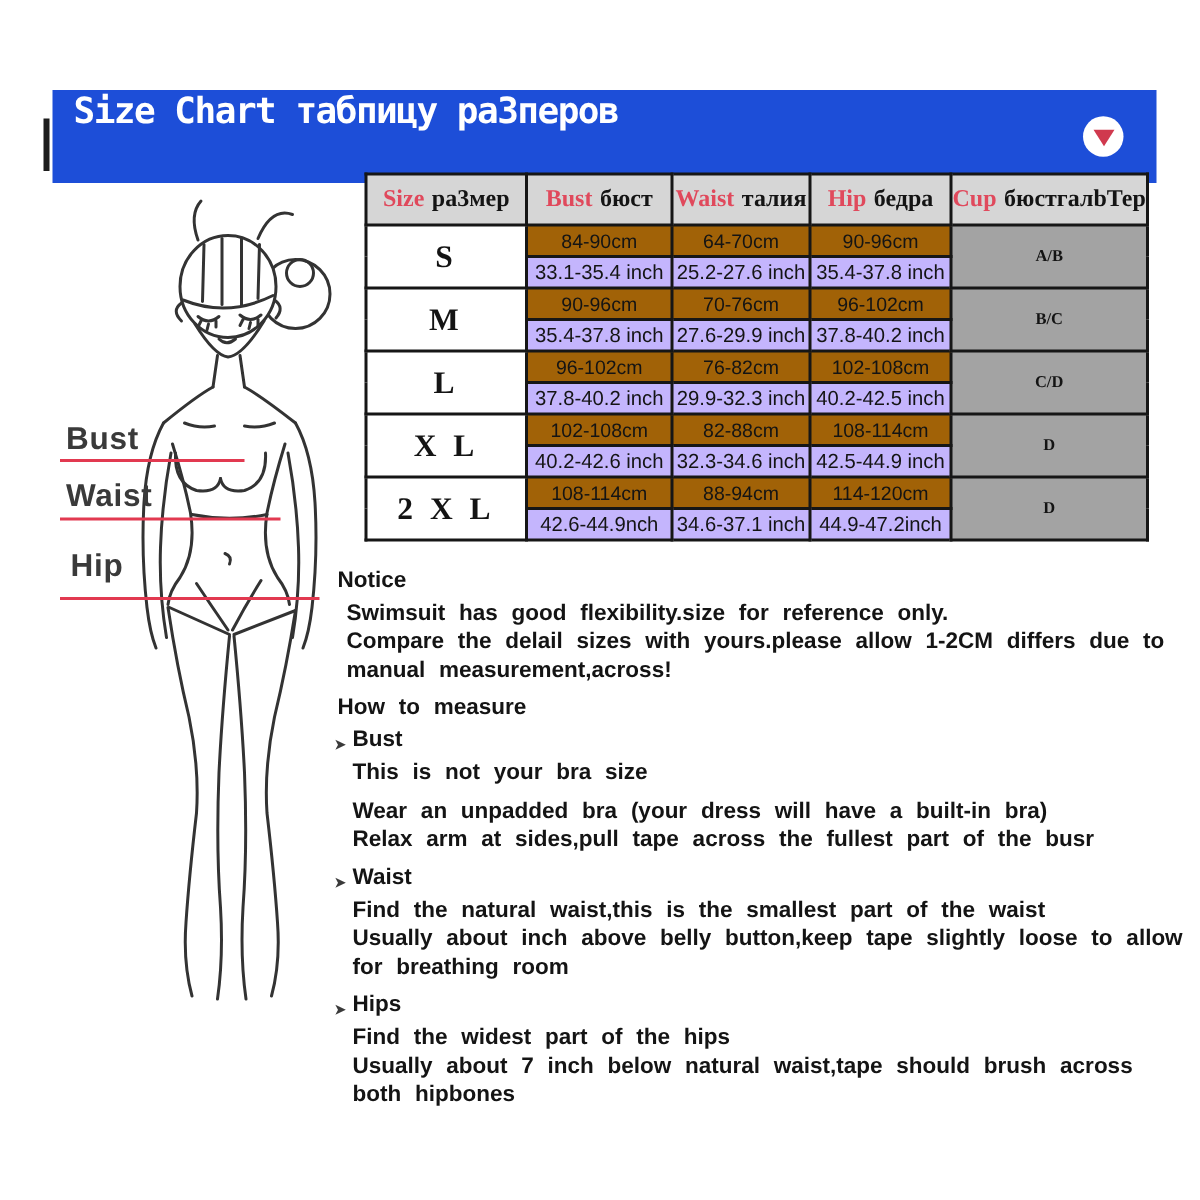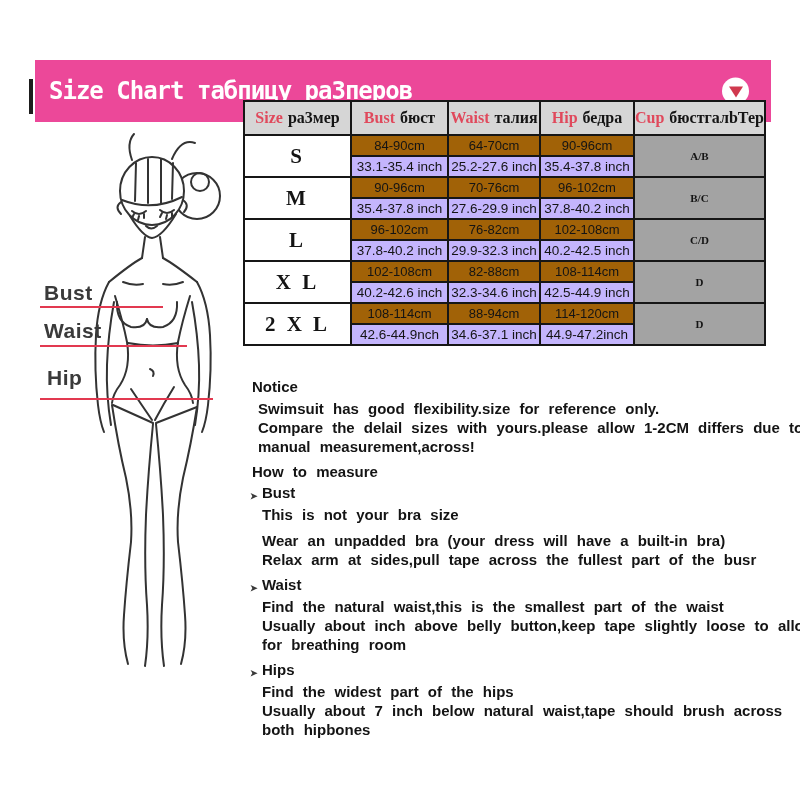--- a/index.html
+++ b/index.html
@@ -4,21 +4,21 @@
 <style>
   html,body{margin:0;padding:0}
   body{
     width:800px;height:800px;position:relative;overflow:hidden;
     background:#ffffff;color:#141414;
     font-family:"Liberation Sans",sans-serif;
   }
   
   .header-bar{
     position:absolute;left:35px;top:60px;width:736px;height:62px;
-    background:#ec4899;display:flex;align-items:center;
+    background:#1d4ed8;display:flex;
   }
   .header-title{
     color:#ffffff;font-family:"DejaVu Sans Mono",monospace;font-weight:bold;
     font-size:24px;margin-left:14px;letter-spacing:-1px;white-space:nowrap;
   }
   .header-icon{
     position:absolute;right:22px;top:50%;transform:translateY(-50%);
     width:27px;height:27px;background:#ffffff;border-radius:50%;
     display:flex;align-items:center;justify-content:center;
   }
@@ -39,21 +39,21 @@
   .measure-line{position:absolute;height:2px;background:#e23950}
   #bust-label{left:44px;top:281px}
   #waist-label{left:44px;top:319px}
   #hip-label{left:47px;top:366px}
   #bust-line{left:40px;top:306px;width:123px}
   #waist-line{left:40px;top:345px;width:147px}
   #hip-line{left:40px;top:398px;width:173px}
 
   
   .size-table{
-    position:absolute;left:243px;top:100px;border-collapse:collapse;table-layout:fixed;
+    position:absolute;left:243px;top:115px;border-collapse:collapse;table-layout:fixed;
   }
   .size-table th,.size-table td{
     border:2px solid #161616;text-align:center;vertical-align:middle;padding:0;
   }
   .size-table thead tr{height:34px}
   .size-table tbody tr{height:21px}
   .size-table th{
     background:#d6d6d6;font-family:"Liberation Serif",serif;
     font-size:16px;font-weight:bold;color:#141414;white-space:nowrap;
   }
@@ -63,21 +63,21 @@
     font-size:21px;letter-spacing:3px;
   }
   .cup-cell{
     background:#a3a3a3;font-family:"Liberation Serif",serif;font-weight:bold;font-size:11px;
   }
   .cm-cell{font-size:13px;background:#a16207;border-bottom:1px solid #9a9a9a;white-space:nowrap}
   .inch-cell{font-size:13.5px;background:#c4b5fd;border-top:1px solid #9a9a9a;white-space:nowrap}
 
   
   .text-block{
-    position:absolute;left:250px;top:378px;width:540px;
+    position:absolute;left:223px;top:378px;width:540px;
     font-size:15px;font-weight:bold;color:#141414;
   }
   .block-heading{line-height:18px;margin:0 0 3px 2px;word-spacing:5px}
   .hm-heading{margin-top:6px}
   .para{margin:0 0 7px 12px}
   .notice-paras .para{margin-left:8px}
   .m-line{line-height:19px;word-spacing:5px;white-space:nowrap}
   .sec-title{position:relative;padding-left:12px;margin:2px 0 3px 0;line-height:18px}
   .bullet{position:absolute;left:0;top:3px;font-size:9px;color:#3a3a3a}
 </style>

